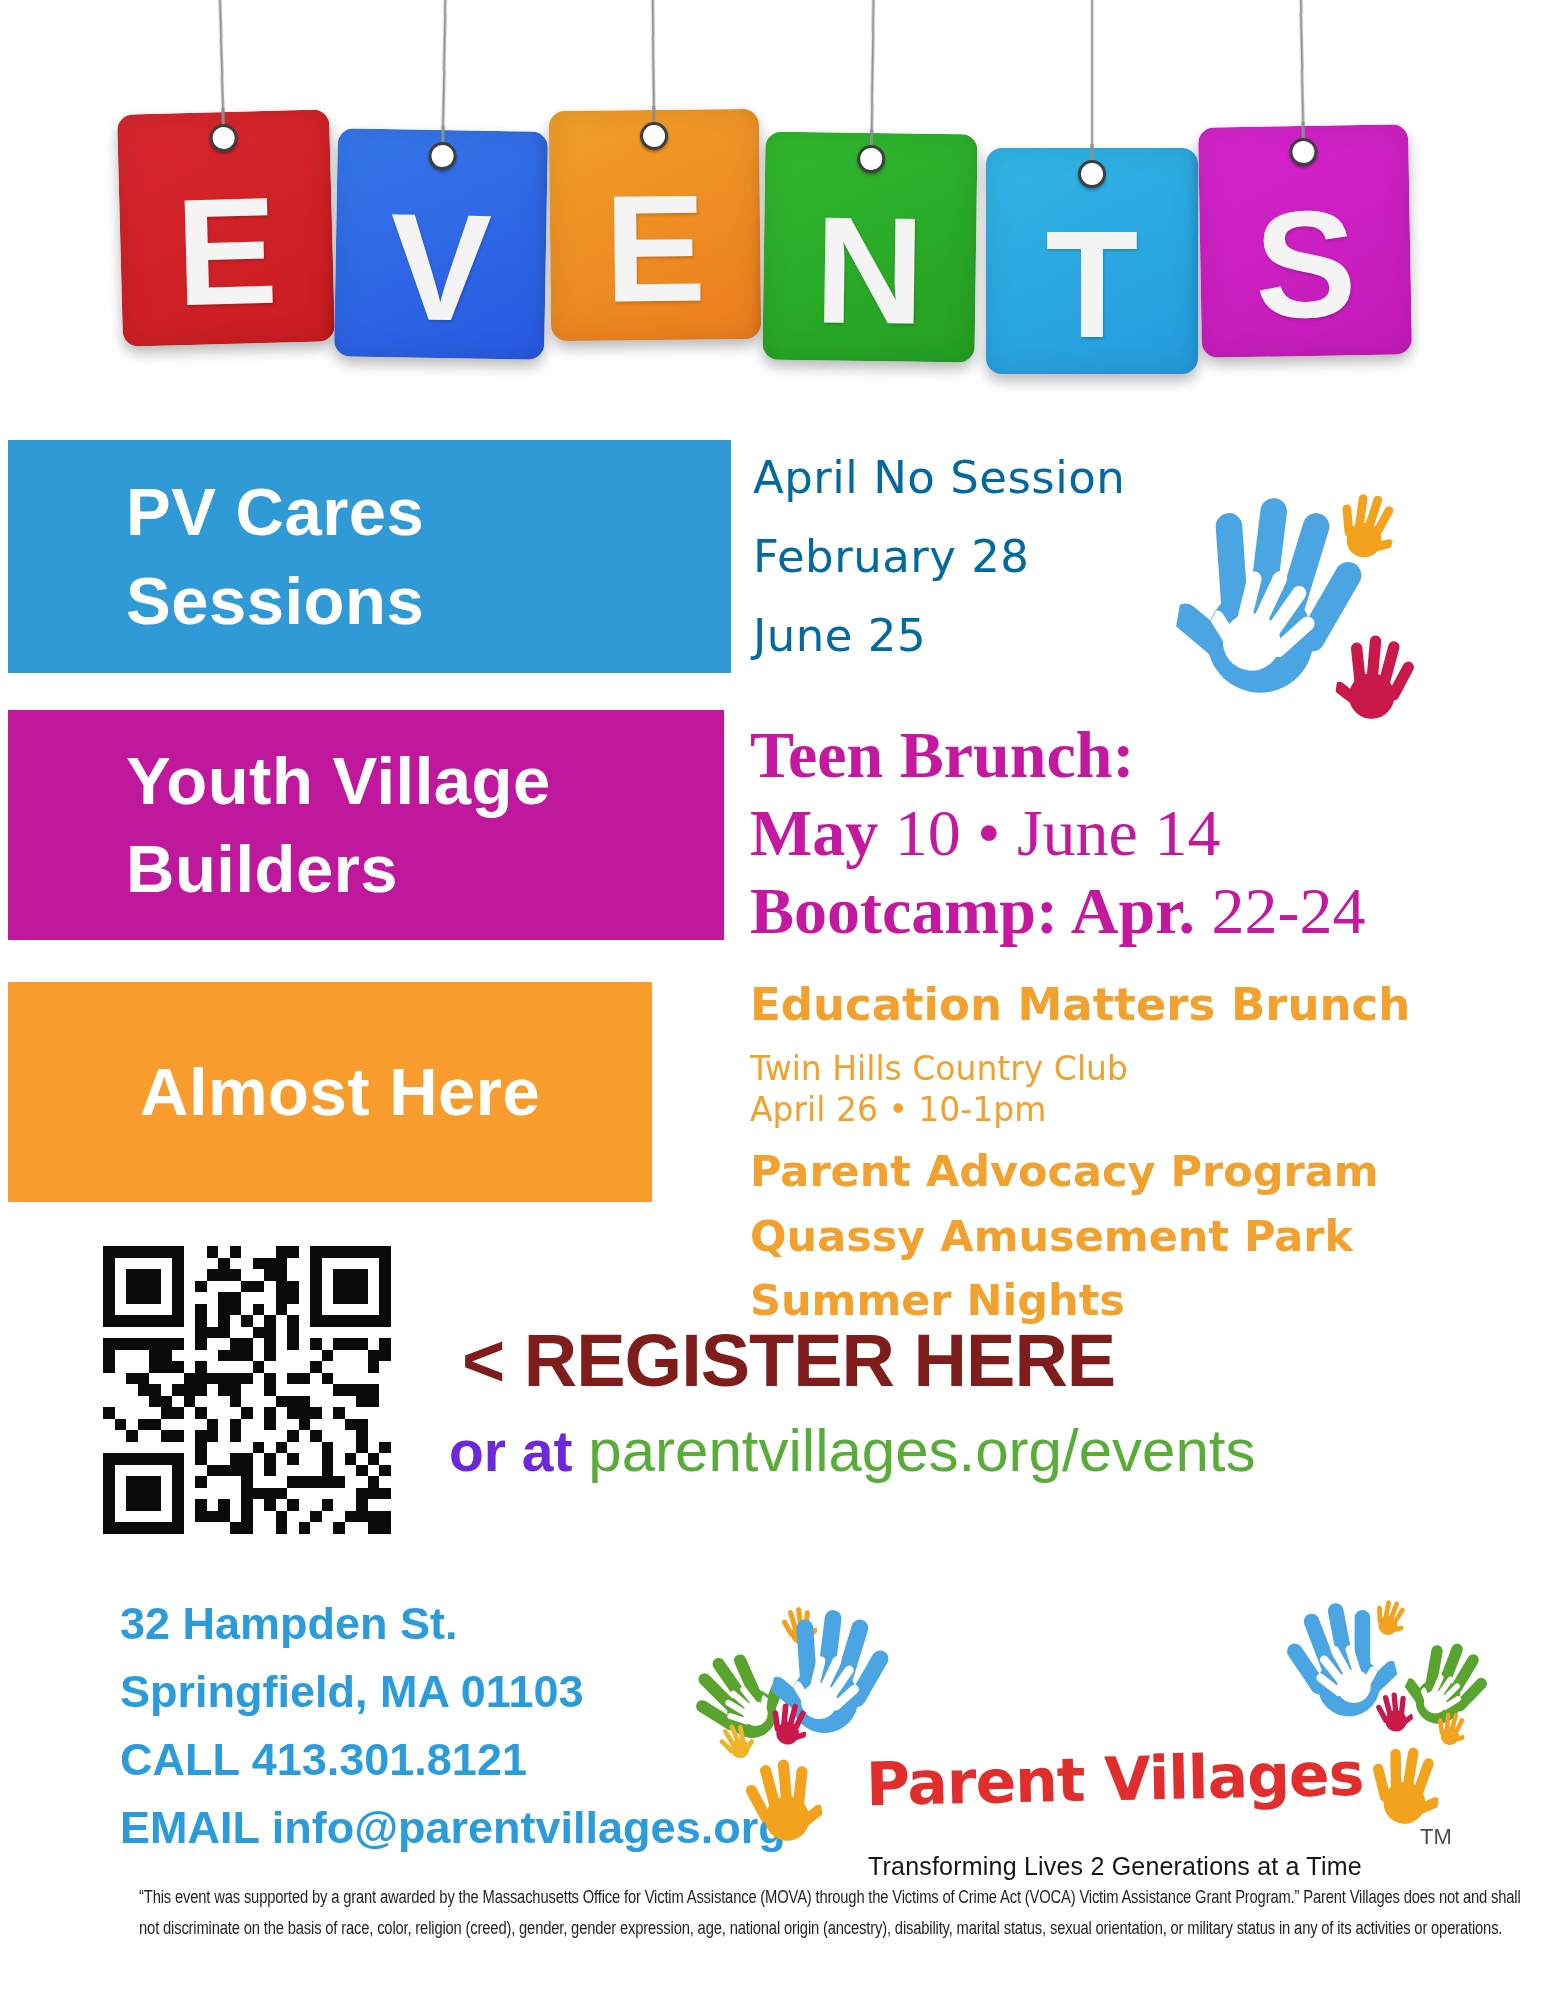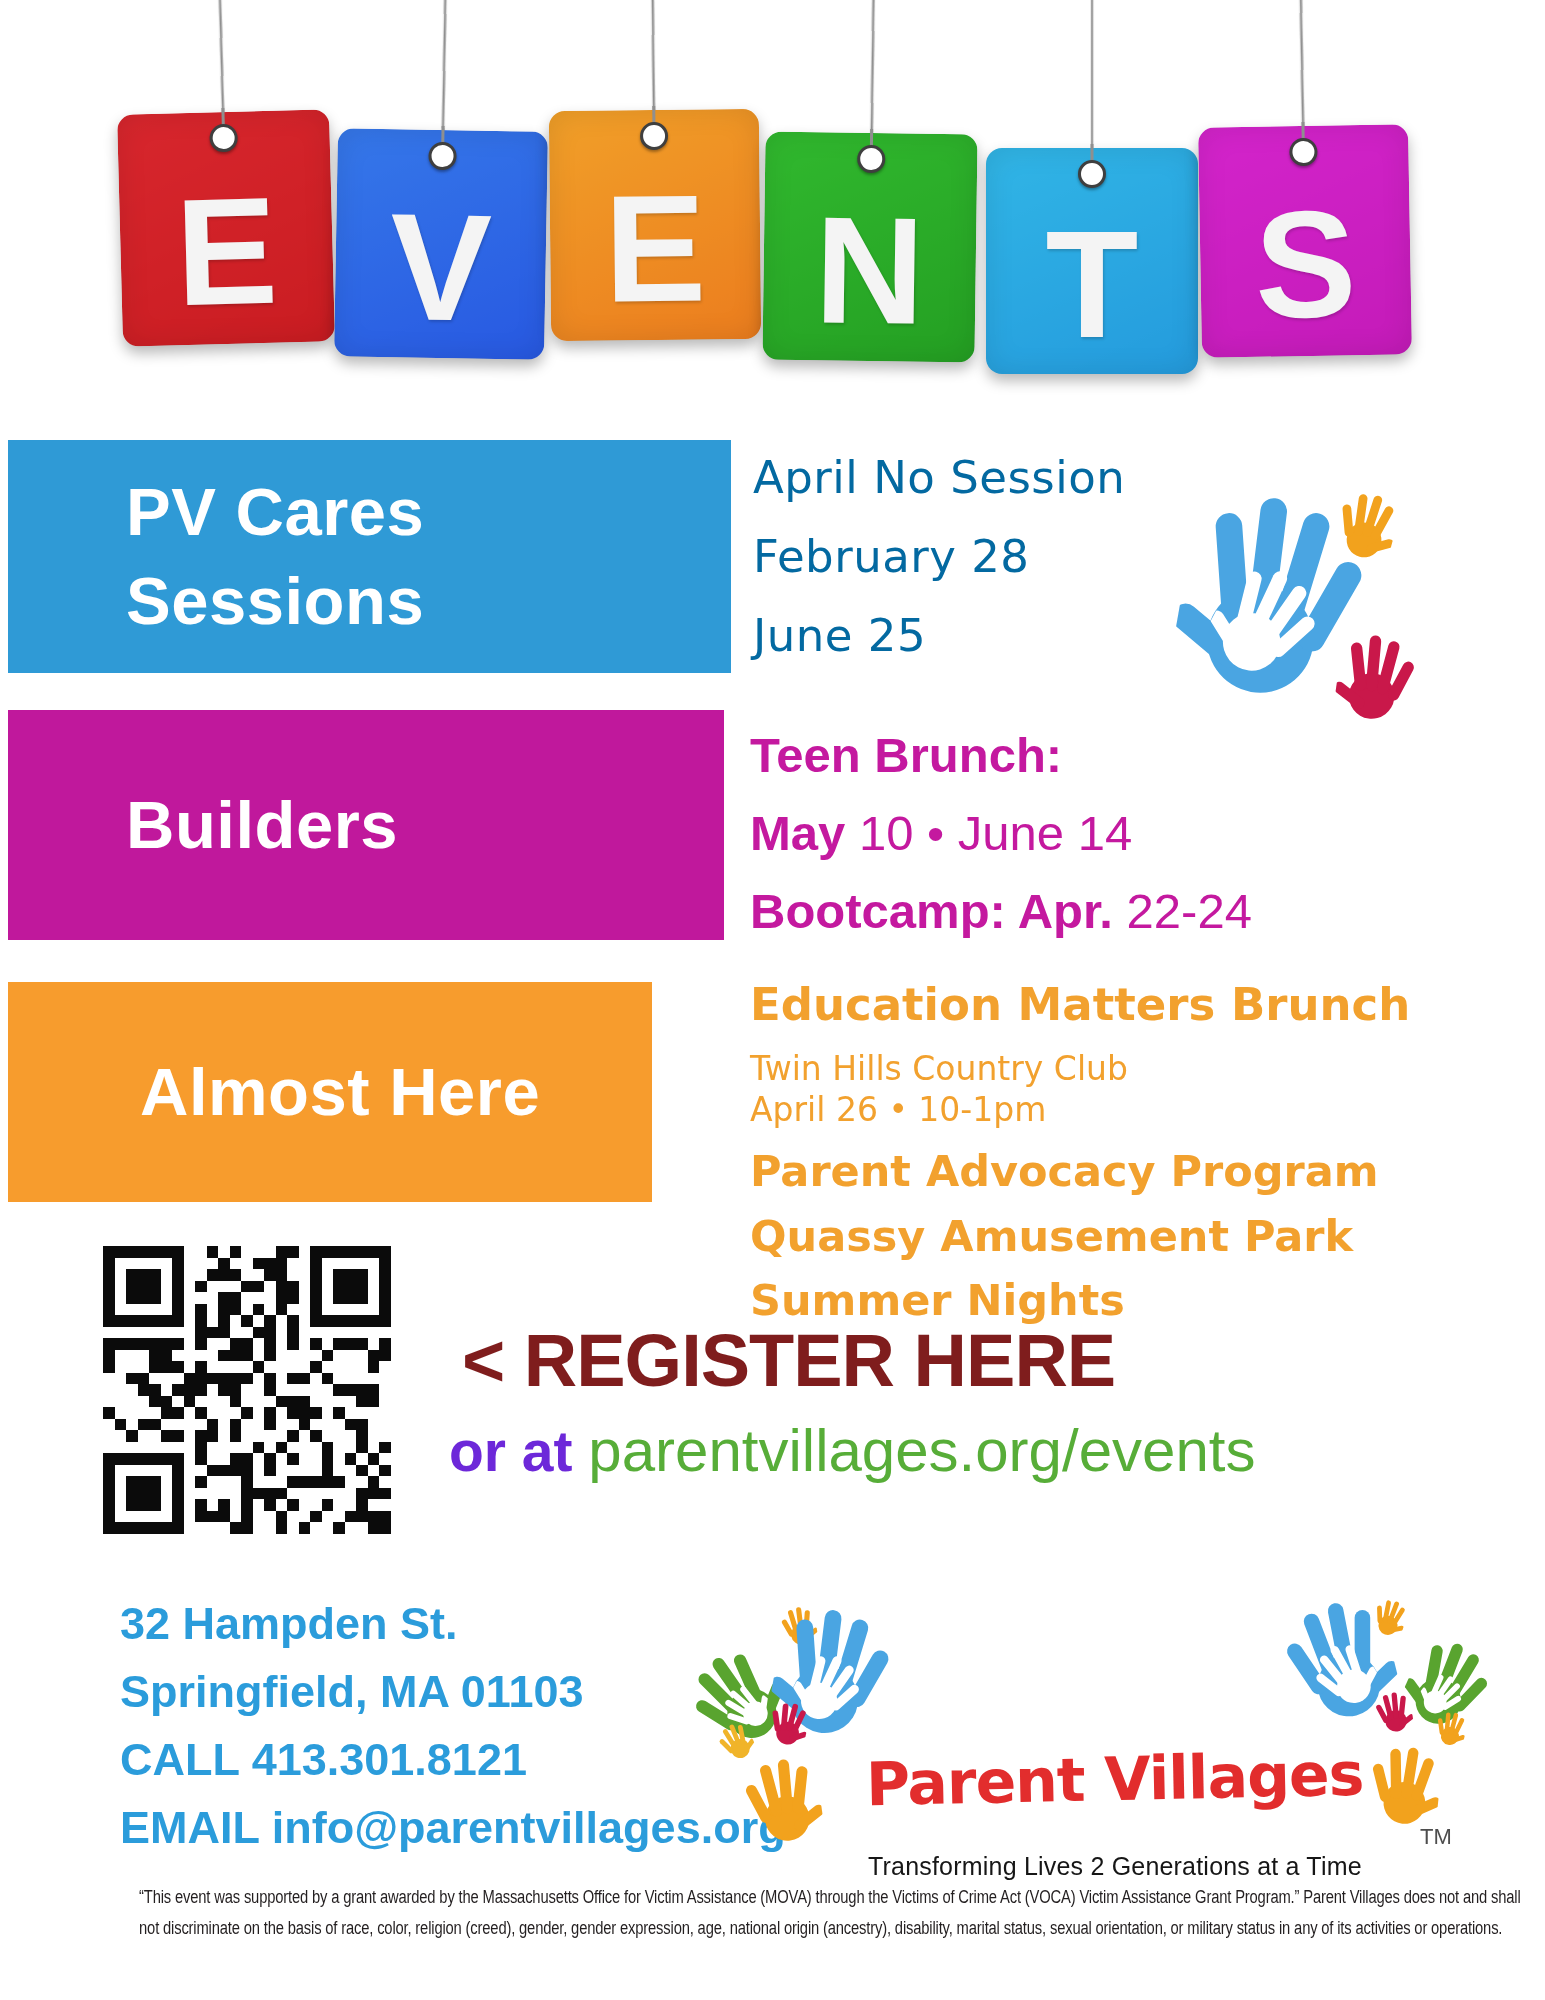--- a/index.html
+++ b/index.html
@@ -25,21 +25,21 @@
 
   
   .banner{position:absolute;left:8px;color:#fff;display:flex;flex-direction:column;
           justify-content:center;box-sizing:border-box;}
   .banner .bline{font-weight:700;font-size:67px;line-height:1.32;letter-spacing:.5px;}
 
   
   .sched{position:absolute;white-space:nowrap;}
   .blue-dates div{font-family:"DejaVu Sans",sans-serif;color:#0369a1;font-size:45px;
                   line-height:79px;font-weight:500;letter-spacing:.5px;}
-  .mag-lines div{font-family:Liberation Sans, sans-serif;color:#c4199f;font-size:49px;
+  .mag-lines div{font-family:Liberation Serif, serif;color:#c4199f;font-size:66px;
                  line-height:78px;}
   .mag-lines .b{font-weight:700;}
   .mag-lines .r{font-weight:400;}
   .org-lines{font-family:"DejaVu Sans",sans-serif;color:#f2a12e;}
   .o-head{font-weight:700;font-size:45px;line-height:1.1;margin-bottom:18px;}
   .o-small{font-weight:400;font-size:33px;line-height:1.27;}
   .o-bold{font-weight:700;font-size:43px;line-height:1.1;margin-top:17px;}
 
   
   .qr{position:absolute;left:103px;top:1246px;width:288px;height:288px;}
@@ -163,20 +163,21 @@
     </svg>
     <svg class="hand" viewBox="0 0 100 132" style="left:1338px;top:486px;width:58px;height:77px;transform:rotate(15deg)">
       <use href="#handprint" fill="#f2a21d"></use>
     </svg>
     <svg class="hand" viewBox="0 0 100 132" style="left:1338px;top:626px;width:76px;height:100px;transform:scaleX(-1) rotate(-8deg)">
       <use href="#handprint" fill="#c9184a"></use>
     </svg>
   </div>
 
   <div class="banner" style="top:710px;height:230px;width:716px;background:#c0189c;padding-left:118px">
+    <div class="bline">Youth Village</div>
     <div class="bline">Builders</div>
   </div>
 
   <div class="sched mag-lines" style="left:750px;top:716px">
     <div>
       <span class="b">Teen Brunch:</span><span class="r"></span>
     </div>
     <div>
       <span class="b">May</span><span class="r"> 10 • June 14</span>
     </div>

